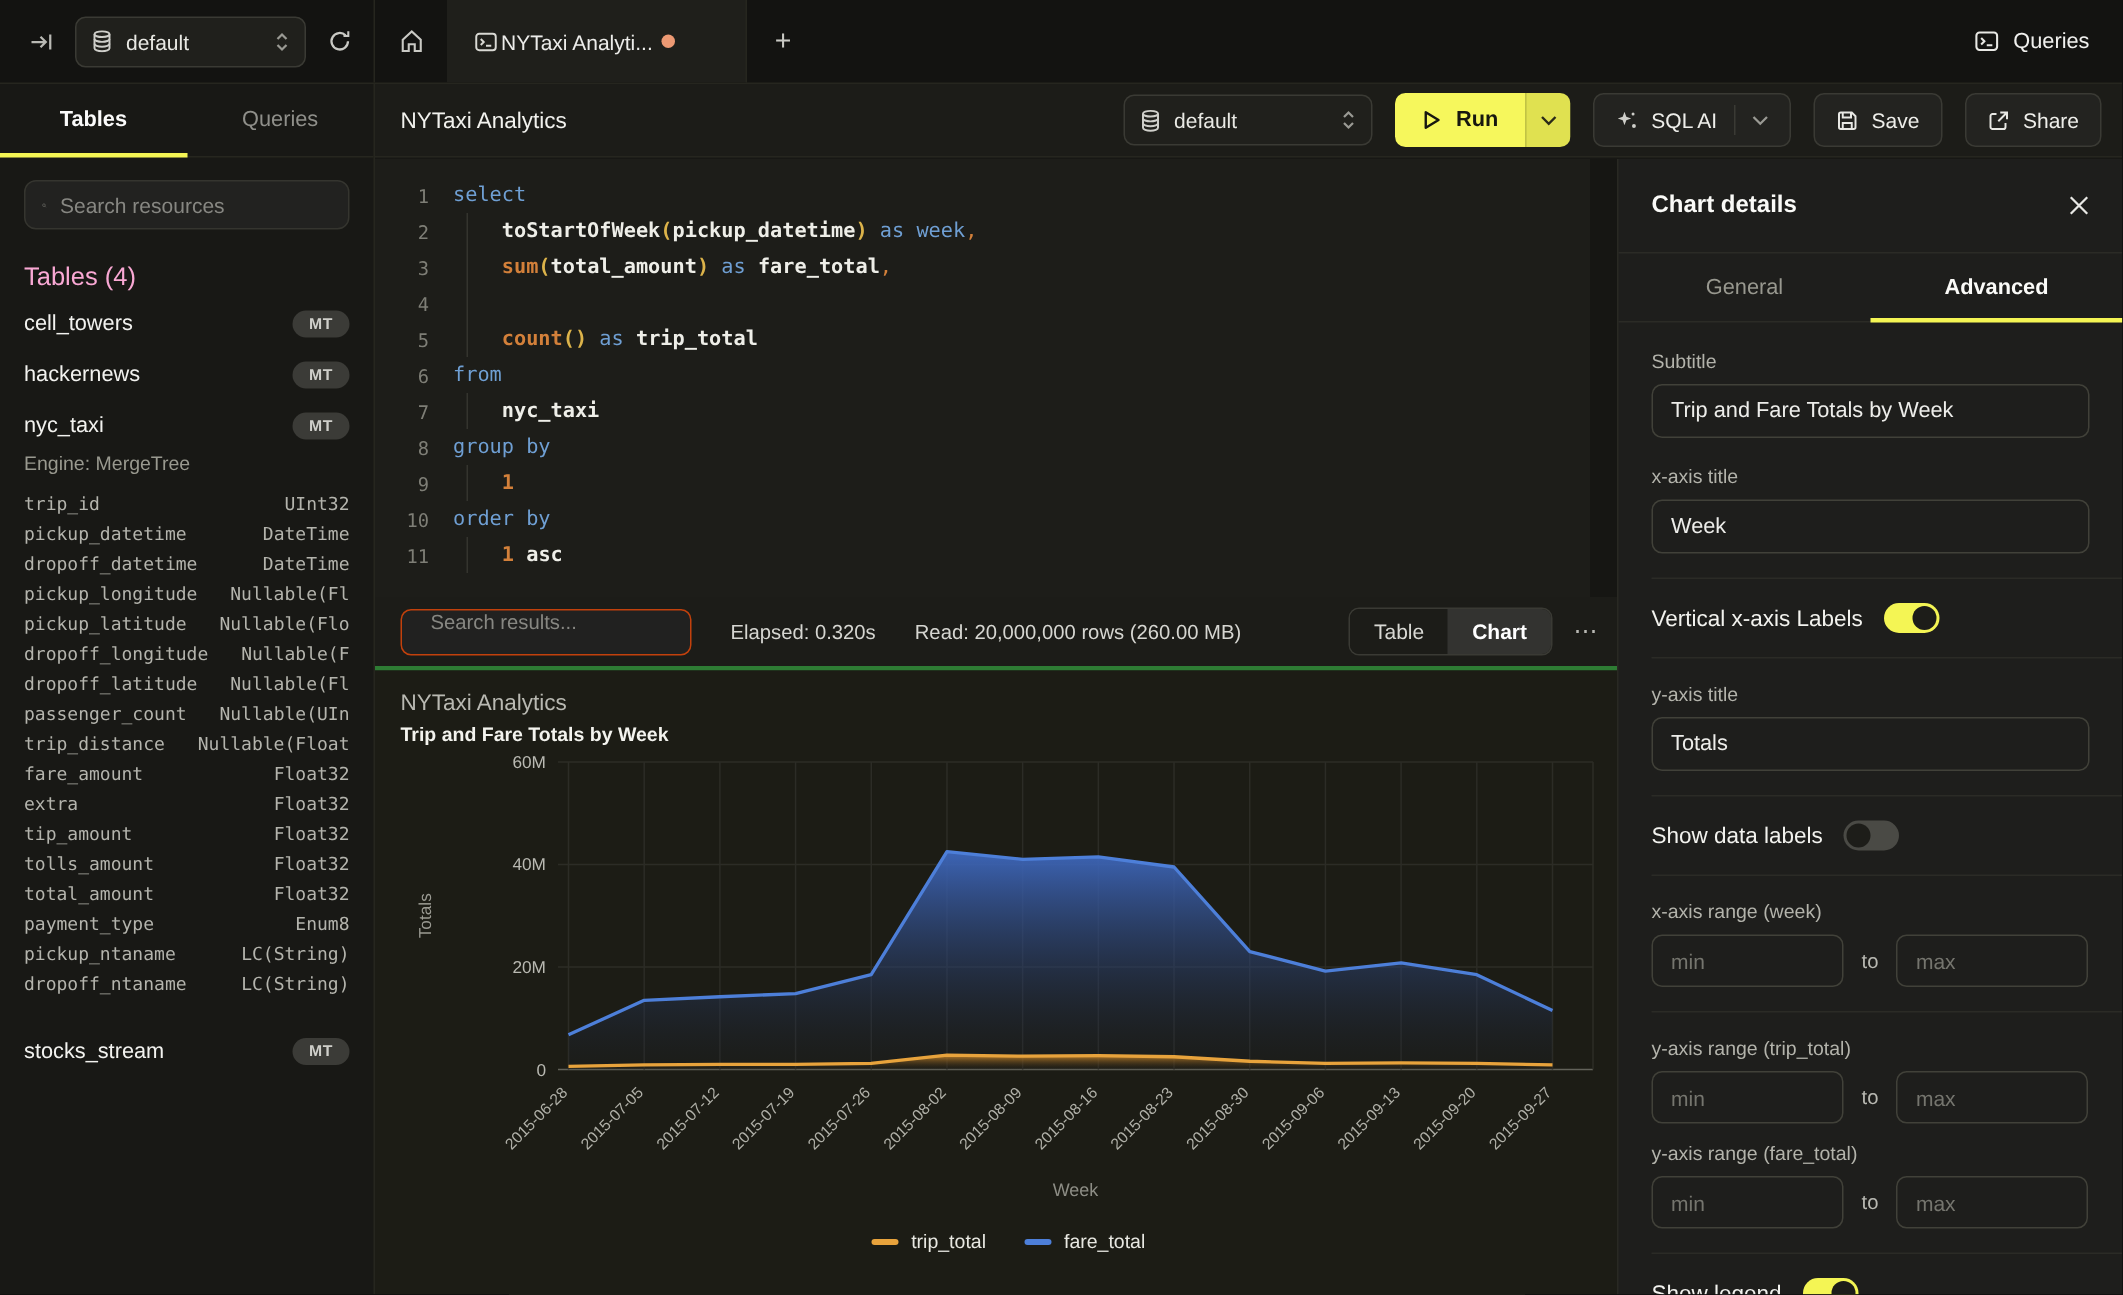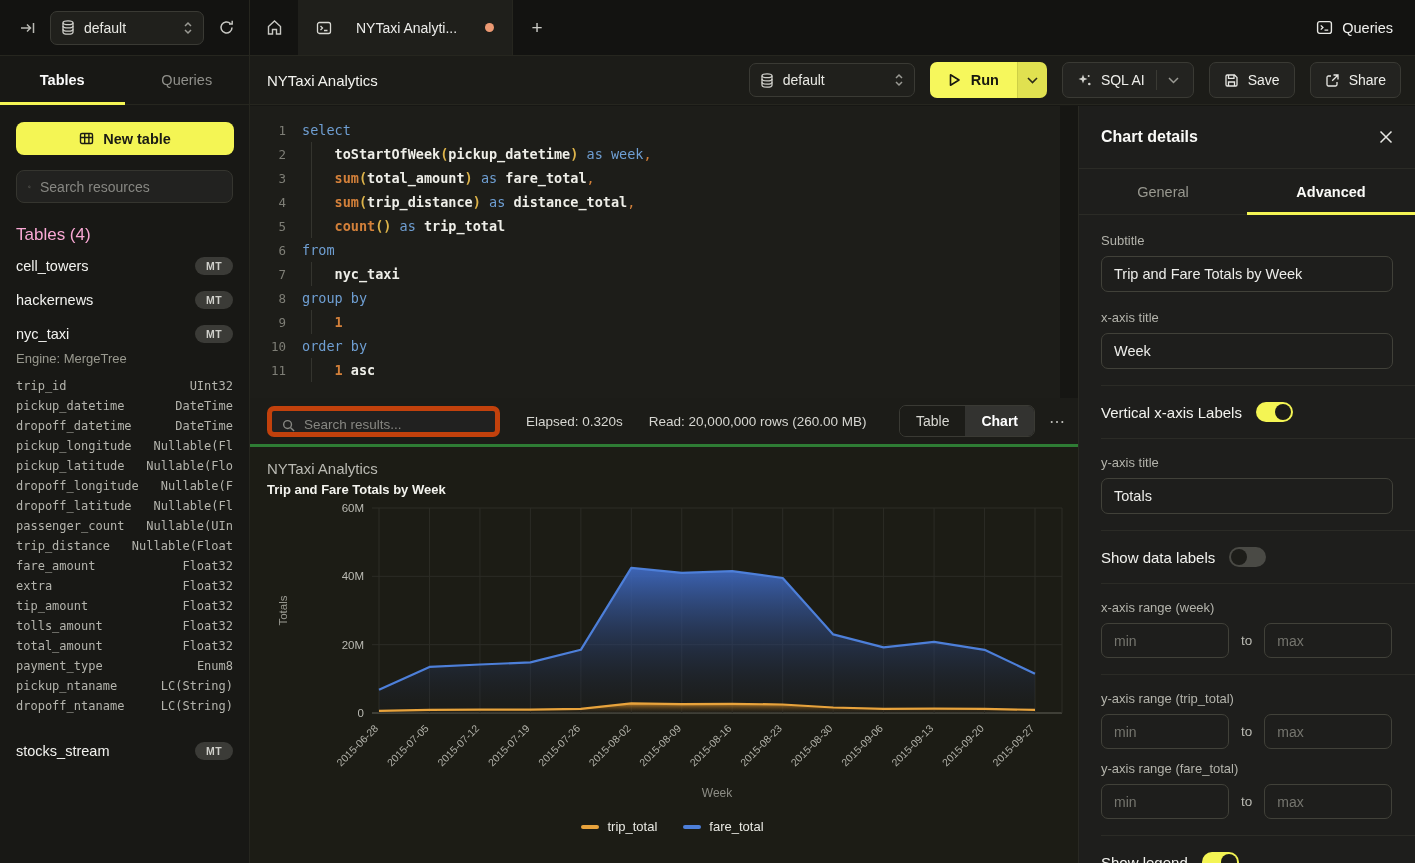--- a/index.html
+++ b/index.html
@@ -8,21 +8,21 @@
   .app { position:relative; width:1415px; height:863px; background:#171714; overflow:hidden; }
 
   
   .topbar { position:absolute; top:0; left:0; right:0; height:56px; background:#131311; display:flex; align-items:stretch; border-bottom:1px solid #26261f; }
   .topbar-left { width:250px; display:flex; align-items:center; gap:14px; padding:0 14px 0 20px; border-right:1px solid #26261f; }
   .icon-btn { display:flex; align-items:center; justify-content:center; color:#b9b9b4; cursor:pointer; background:none; border:none; }
   .db-select { flex:1; display:flex; align-items:center; gap:9px; background:#20201c; border:1px solid #3a3a34; border-radius:7px; height:34px; padding:0 10px; color:#e9e9e4; font-size:14px; cursor:pointer; }
   .db-select .grow { flex:1; text-align:left; }
   .tabstrip { flex:1; display:flex; align-items:stretch; }
   .home-btn { width:48px; display:flex; align-items:center; justify-content:center; color:#c9c9c4; border:none; background:none; cursor:pointer; }
-  .editor-tab { display:flex; align-items:center; gap:24px; background:#1f1f1b; padding:0 18px; min-width:200px; color:#ececea; font-size:14px; cursor:pointer; border-right:1px solid #26261f; }
+  .editor-tab { display:flex; align-items:center; gap:2px; background:#1f1f1b; padding:0 18px; min-width:200px; color:#ececea; font-size:14px; cursor:pointer; border-right:1px solid #26261f; }
   .dirty-dot { width:9px; height:9px; border-radius:50%; background:#ec9973; margin-left:4px; }
   .new-tab-btn { width:48px; color:#c9c9c4; font-size:19px; background:none; border:none; cursor:pointer; }
   .topbar-right { display:flex; align-items:center; padding-right:22px; }
   .queries-btn { display:flex; align-items:center; gap:9px; color:#f0f0ee; font-size:14.5px; background:none; border:none; cursor:pointer; }
 
   
   .sidebar { position:absolute; top:56px; left:0; bottom:0; width:250px; background:#181815; border-right:1px solid #26261f; }
   .sidebar-tabs { display:flex; height:49px; border-bottom:1px solid #26261f; }
   .sidebar-tab { flex:1; display:flex; align-items:center; justify-content:center; font-size:14.5px; color:#8f8f8a; cursor:pointer; position:relative; background:none; border:none; }
   .sidebar-tab.active { color:#fafafa; font-weight:bold; }
@@ -57,21 +57,21 @@
   .code-line.indented::before { content:""; position:absolute; left:51px; top:0; bottom:0; width:1px; background:#34342e; }
   .tok-k { color:#6f9fd3; }
   .tok-f { color:#eeeee8; font-weight:bold; }
   .tok-p { color:#dcb34a; font-weight:bold; }
   .tok-o { color:#d3803a; font-weight:bold; }
   .tok-n { color:#d3803a; font-weight:bold; }
   .tok-c { color:#d3803a; }
 
   
   .results-bar { position:absolute; top:398px; left:250px; width:828px; height:46px; background:#1c1c18; display:flex; align-items:center; padding:0 12px 0 17px; gap:26px; }
-  .results-search { display:flex; align-items:flex-end; gap:9px; width:233px; height:31px; background:#212120; border:5px solid #c2410c; border-radius:7px; padding:0 10px; color:#878782; }
+  .results-search { display:flex; align-items:flex-start; gap:9px; width:194px; height:31px; background:#212120; border:1px solid #c2410c; border-radius:7px; padding:0 10px; color:#878782; }
   .results-search input { flex:1; background:none; border:none; outline:none; color:#e6e6e2; font-size:13.5px; font-family:"Liberation Sans",sans-serif; }
   .results-search input::placeholder { color:#878782; }
   .stat { font-size:13.5px; color:#d6d6d1; }
   .results-right { margin-left:auto; display:flex; align-items:center; gap:14px; }
   .seg { display:flex; border:1px solid #3a3a34; border-radius:7px; overflow:hidden; height:32px; }
   .seg button { border:none; background:#1c1c18; color:#d8d8d3; font-size:14px; padding:0 16px; cursor:pointer; font-family:"Liberation Sans",sans-serif; }
   .seg button.active { background:#333330; color:#ffffff; font-weight:bold; }
   .more-btn { color:#b9b9b4; font-size:16px; letter-spacing:1px; background:none; border:none; cursor:pointer; }
   .success-line { position:absolute; top:444px; left:250px; width:828px; height:3px; background:#2e7c34; }
 
@@ -165,27 +165,20 @@
         <span>Queries</span>
       </button>
     </div>
   </div>
 
   <div class="sidebar">
     <div class="sidebar-tabs">
       <button class="sidebar-tab active">Tables</button>
       <button class="sidebar-tab">Queries</button>
     </div>
-    <button class="new-table-btn">
-      <svg class="icon" width="15" height="15" viewBox="0 0 15 15" fill="none" stroke="#1b1b14" stroke-width="1.4">
-          <rect x="1.5" y="2.5" width="12" height="10" rx="1.5"></rect>
-          <path d="M1.5 6.5h12M5.7 2.5v10M9.9 2.5v10"></path>
-        </svg>
-      <span>New table</span>
-    </button>
     <div class="search-box">
       <svg class="icon" width="14" height="14" viewBox="0 0 14 14" fill="none" stroke="#878782" stroke-width="1.5">
           <circle cx="6" cy="6" r="4.2"></circle>
           <path d="M9.3 9.3L13 13"></path>
         </svg>
       <input placeholder="Search resources" style="">
     </div>
     <div class="section-title">Tables (4)</div>
     <div id="tables-list">
         <div class="table-row">
@@ -332,21 +325,21 @@
         <span>Share</span>
       </button>
     </div>
   </div>
 
   <div class="editor-area">
     <div id="code-lines">
         <div class="code-line"><span class="line-num">1</span><span class="code-text"><span class="tok-k">select</span></span></div>
         <div class="code-line indented"><span class="line-num">2</span><span class="code-text"><span>    </span><span class="tok-f">toStartOfWeek</span><span class="tok-p">(</span><span class="tok-f">pickup_datetime</span><span class="tok-p">)</span><span> </span><span class="tok-k">as</span><span> </span><span class="tok-k">week</span><span class="tok-c">,</span></span></div>
         <div class="code-line indented"><span class="line-num">3</span><span class="code-text"><span>    </span><span class="tok-o">sum</span><span class="tok-p">(</span><span class="tok-f">total_amount</span><span class="tok-p">)</span><span> </span><span class="tok-k">as</span><span> </span><span class="tok-f">fare_total</span><span class="tok-c">,</span></span></div>
-        <div class="code-line indented"><span class="line-num">4</span><span class="code-text"><span>    </span><span class="tok-o">sum</span><span class="tok-p">(</span><span class="tok-f">trip_distance</span><span class="tok-p">)</span><span> </span><span class="tok-k">as</span><span> </span><span class="tok-f">distance_total</span><span class="tok-c">,</span></span></div>
+        <div class="code-line indented"><span class="line-num">4</span></div>
         <div class="code-line indented"><span class="line-num">5</span><span class="code-text"><span>    </span><span class="tok-o">count</span><span class="tok-p">()</span><span> </span><span class="tok-k">as</span><span> </span><span class="tok-f">trip_total</span></span></div>
         <div class="code-line"><span class="line-num">6</span><span class="code-text"><span class="tok-k">from</span></span></div>
         <div class="code-line indented"><span class="line-num">7</span><span class="code-text"><span>    </span><span class="tok-f">nyc_taxi</span></span></div>
         <div class="code-line"><span class="line-num">8</span><span class="code-text"><span class="tok-k">group by</span></span></div>
         <div class="code-line indented"><span class="line-num">9</span><span class="code-text"><span>    </span><span class="tok-n">1</span></span></div>
         <div class="code-line"><span class="line-num">10</span><span class="code-text"><span class="tok-k">order by</span></span></div>
         <div class="code-line indented"><span class="line-num">11</span><span class="code-text"><span>    </span><span class="tok-n">1</span><span> </span><span class="tok-f">asc</span></span></div>
       </div>
   </div>
   <div class="editor-gutter-strip"></div>

